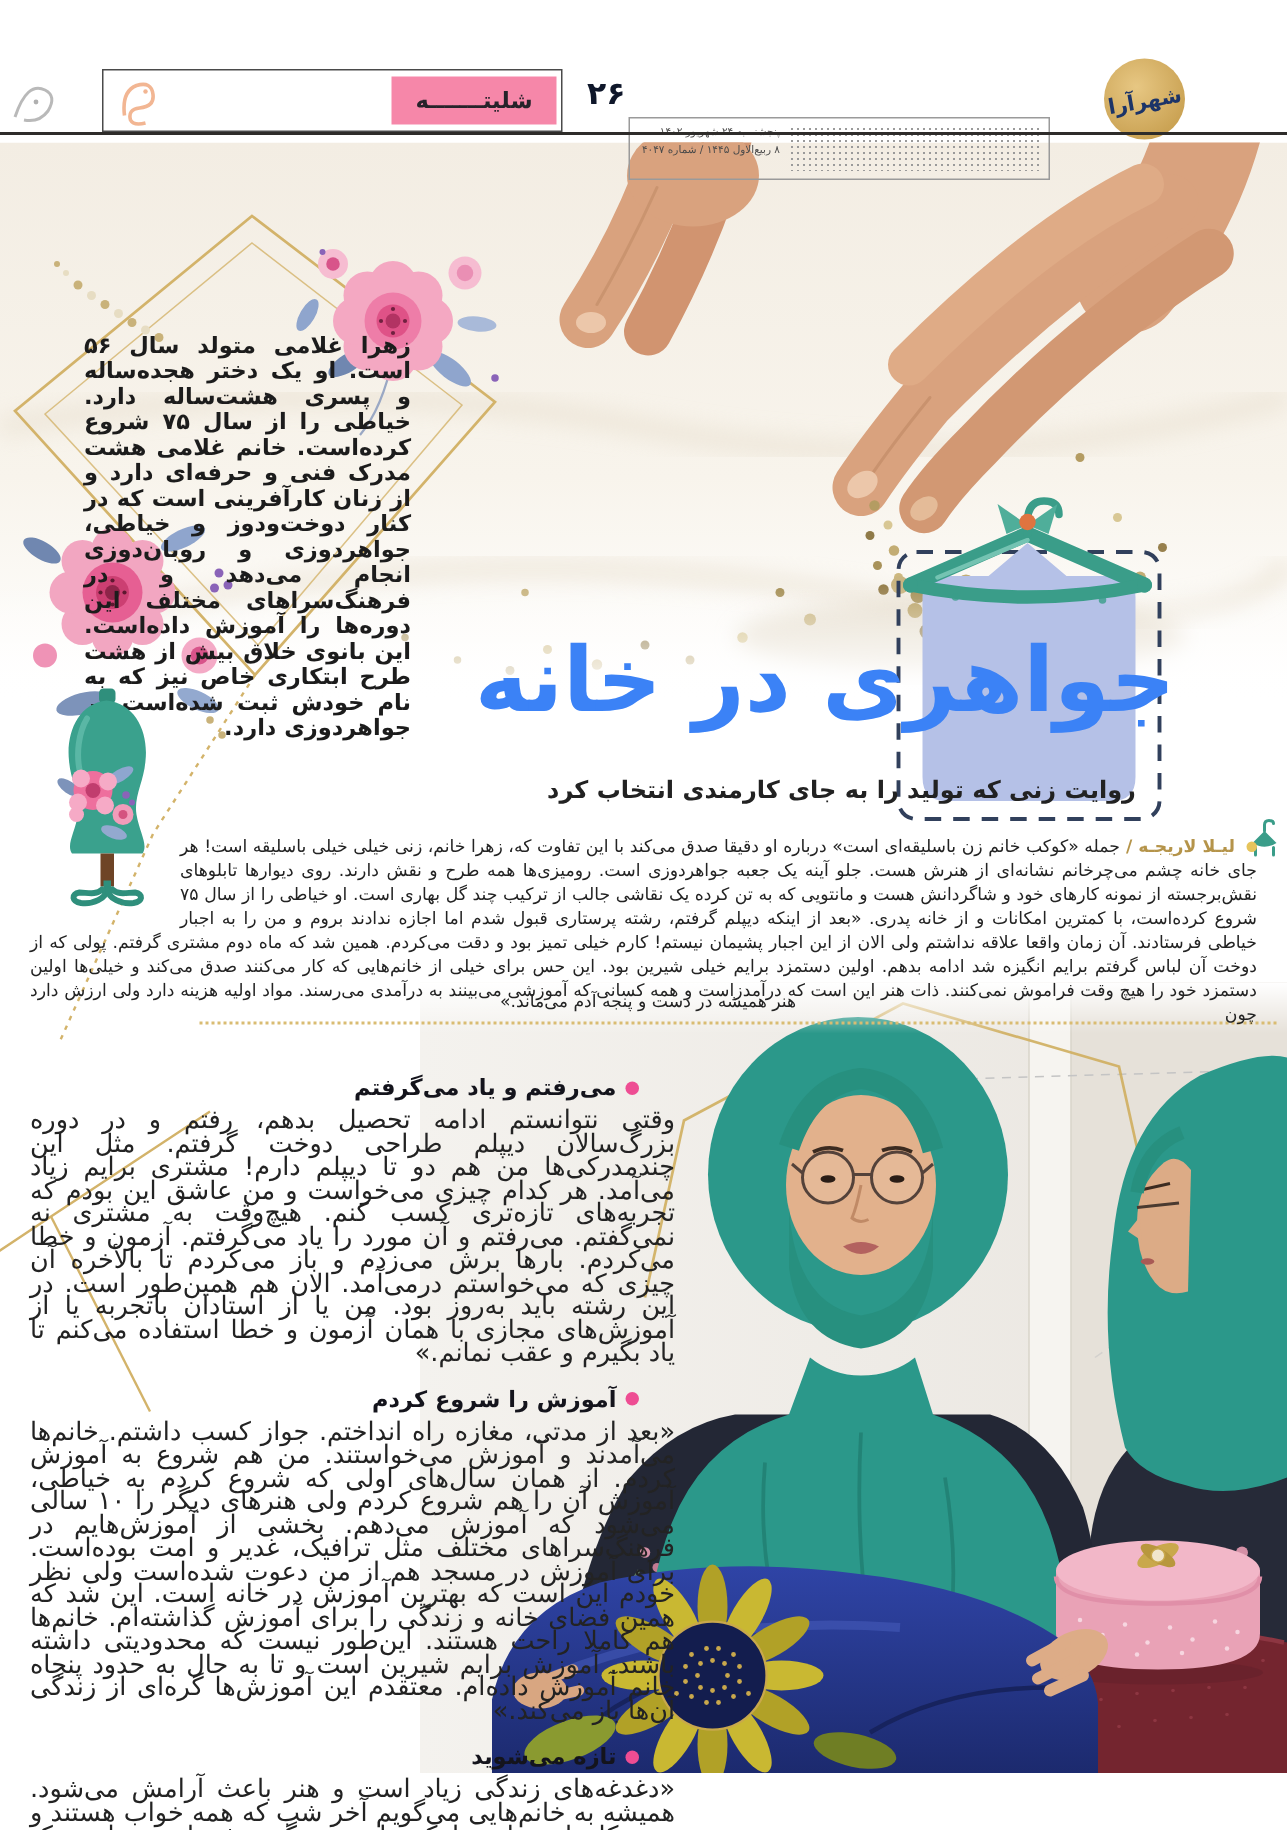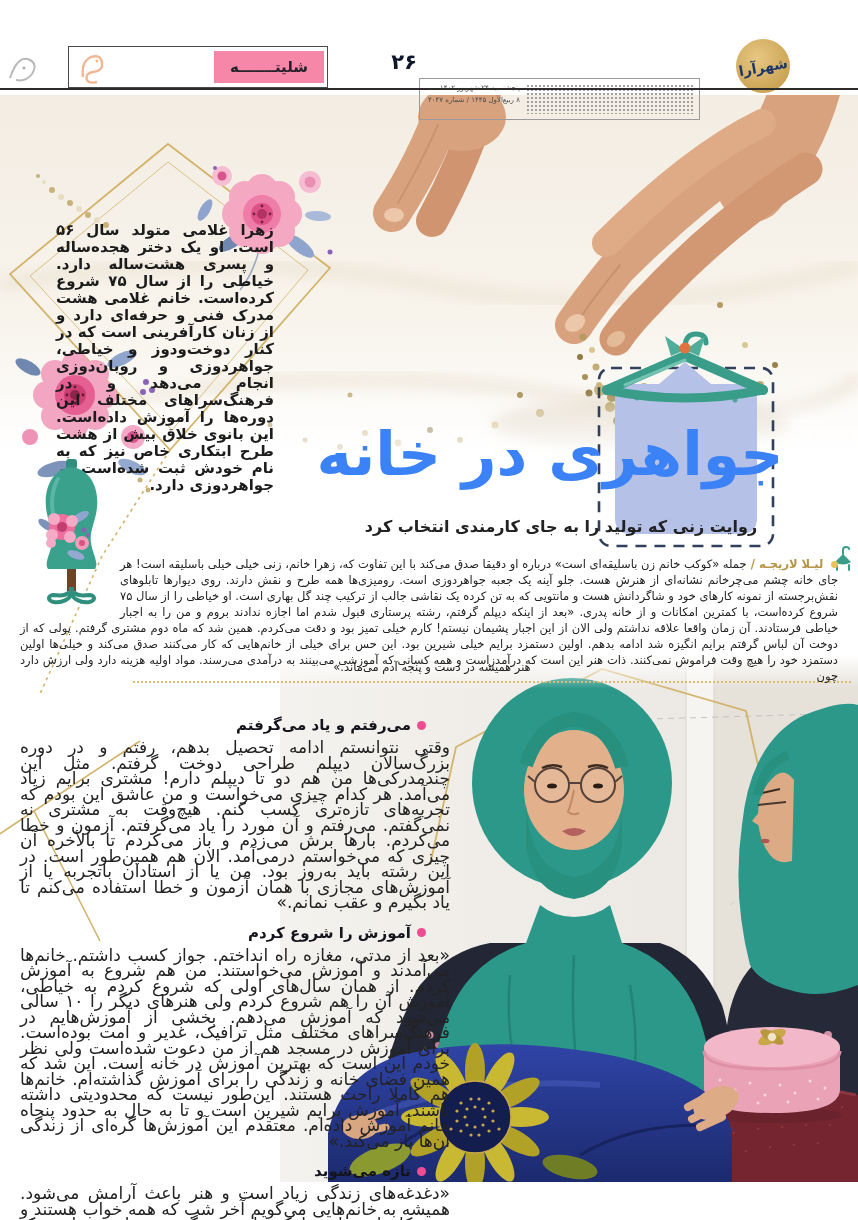--- a/index.html
+++ b/index.html
@@ -1,21 +1,21 @@
 <!DOCTYPE html>
 <html lang="fa" dir="rtl"><head>
 <meta charset="utf-8">
 <style>
   html,body{margin:0;padding:0;background:#fff;}
   .page{position:relative;width:858px;height:1220px;background:#ffffff;overflow:hidden;
         font-family:"DejaVu Sans",sans-serif;direction:rtl;color:#1b1b1b;}
   .abs{position:absolute;}
   
   .mast-rule{left:0;top:88px;width:858px;height:2px;background:#2e2c2a;}
-  .section-box{left:68px;top:46px;width:260px;height:42px;border:1px solid #4a4a4a;background:#fff;box-sizing:border-box;}
+  .section-box{left:68px;top:46px;width:307px;height:42px;border:1px solid #4a4a4a;background:#fff;box-sizing:border-box;}
   .pink-tab{position:absolute;top:4px;bottom:4px;right:3px;width:110px;background:#f687a9;
             display:flex;align-items:center;justify-content:center;font-weight:bold;font-size:15px;color:#26232a;}
   .page-num{left:377px;top:50px;width:40px;text-align:right;font-size:21px;font-weight:bold;color:#0f172a;}
   .date-box{left:419px;top:46px;width:281px;height:42px;border:1px solid #9a9a9a;box-sizing:border-box;
             display:flex;flex-direction:row;direction:ltr;align-items:stretch;margin-top:32px;}
   .date-text{width:96px;padding:4px 2px 3px 4px;font-size:7px;line-height:1.65;color:#4a4a4a;
              direction:rtl;text-align:right;white-space:nowrap;overflow:hidden;}
   .date-dots{flex:1;margin:5px 4px;background-image:radial-gradient(#9a9a9a 0.7px,transparent 0.8px);
              background-size:4px 4px;}
   .logo-circle{left:736px;top:39px;width:54px;height:54px;border-radius:50%;

